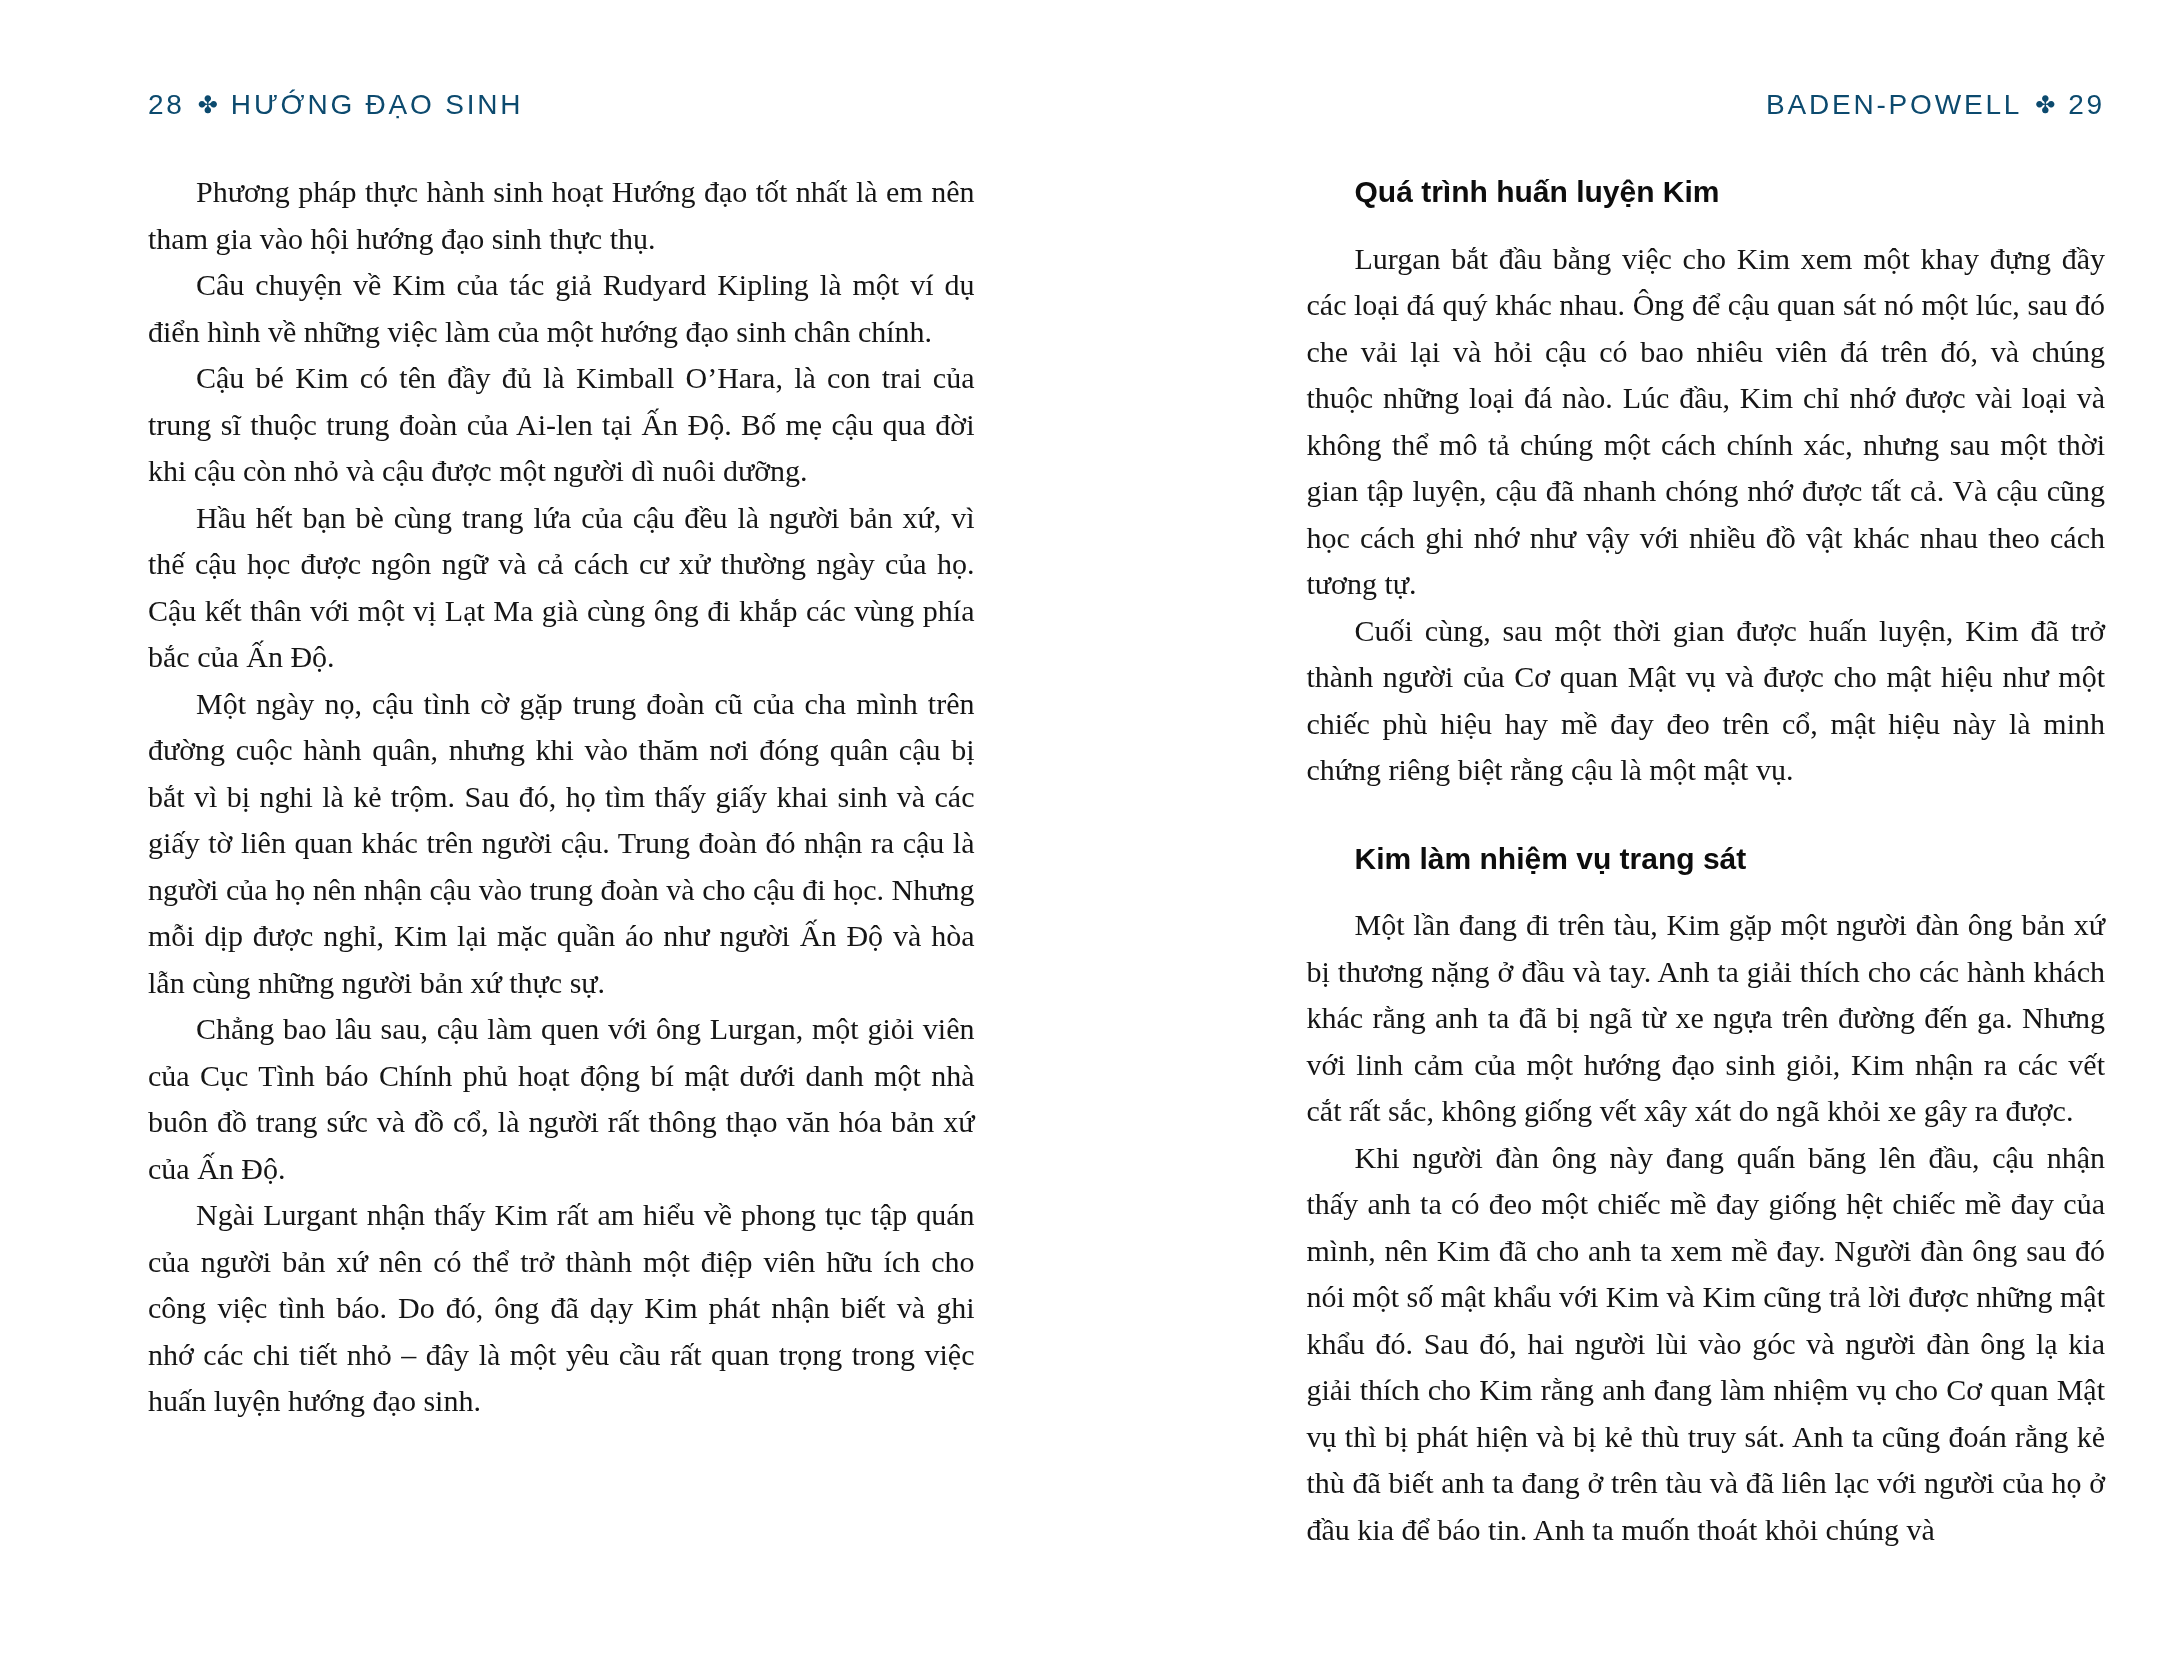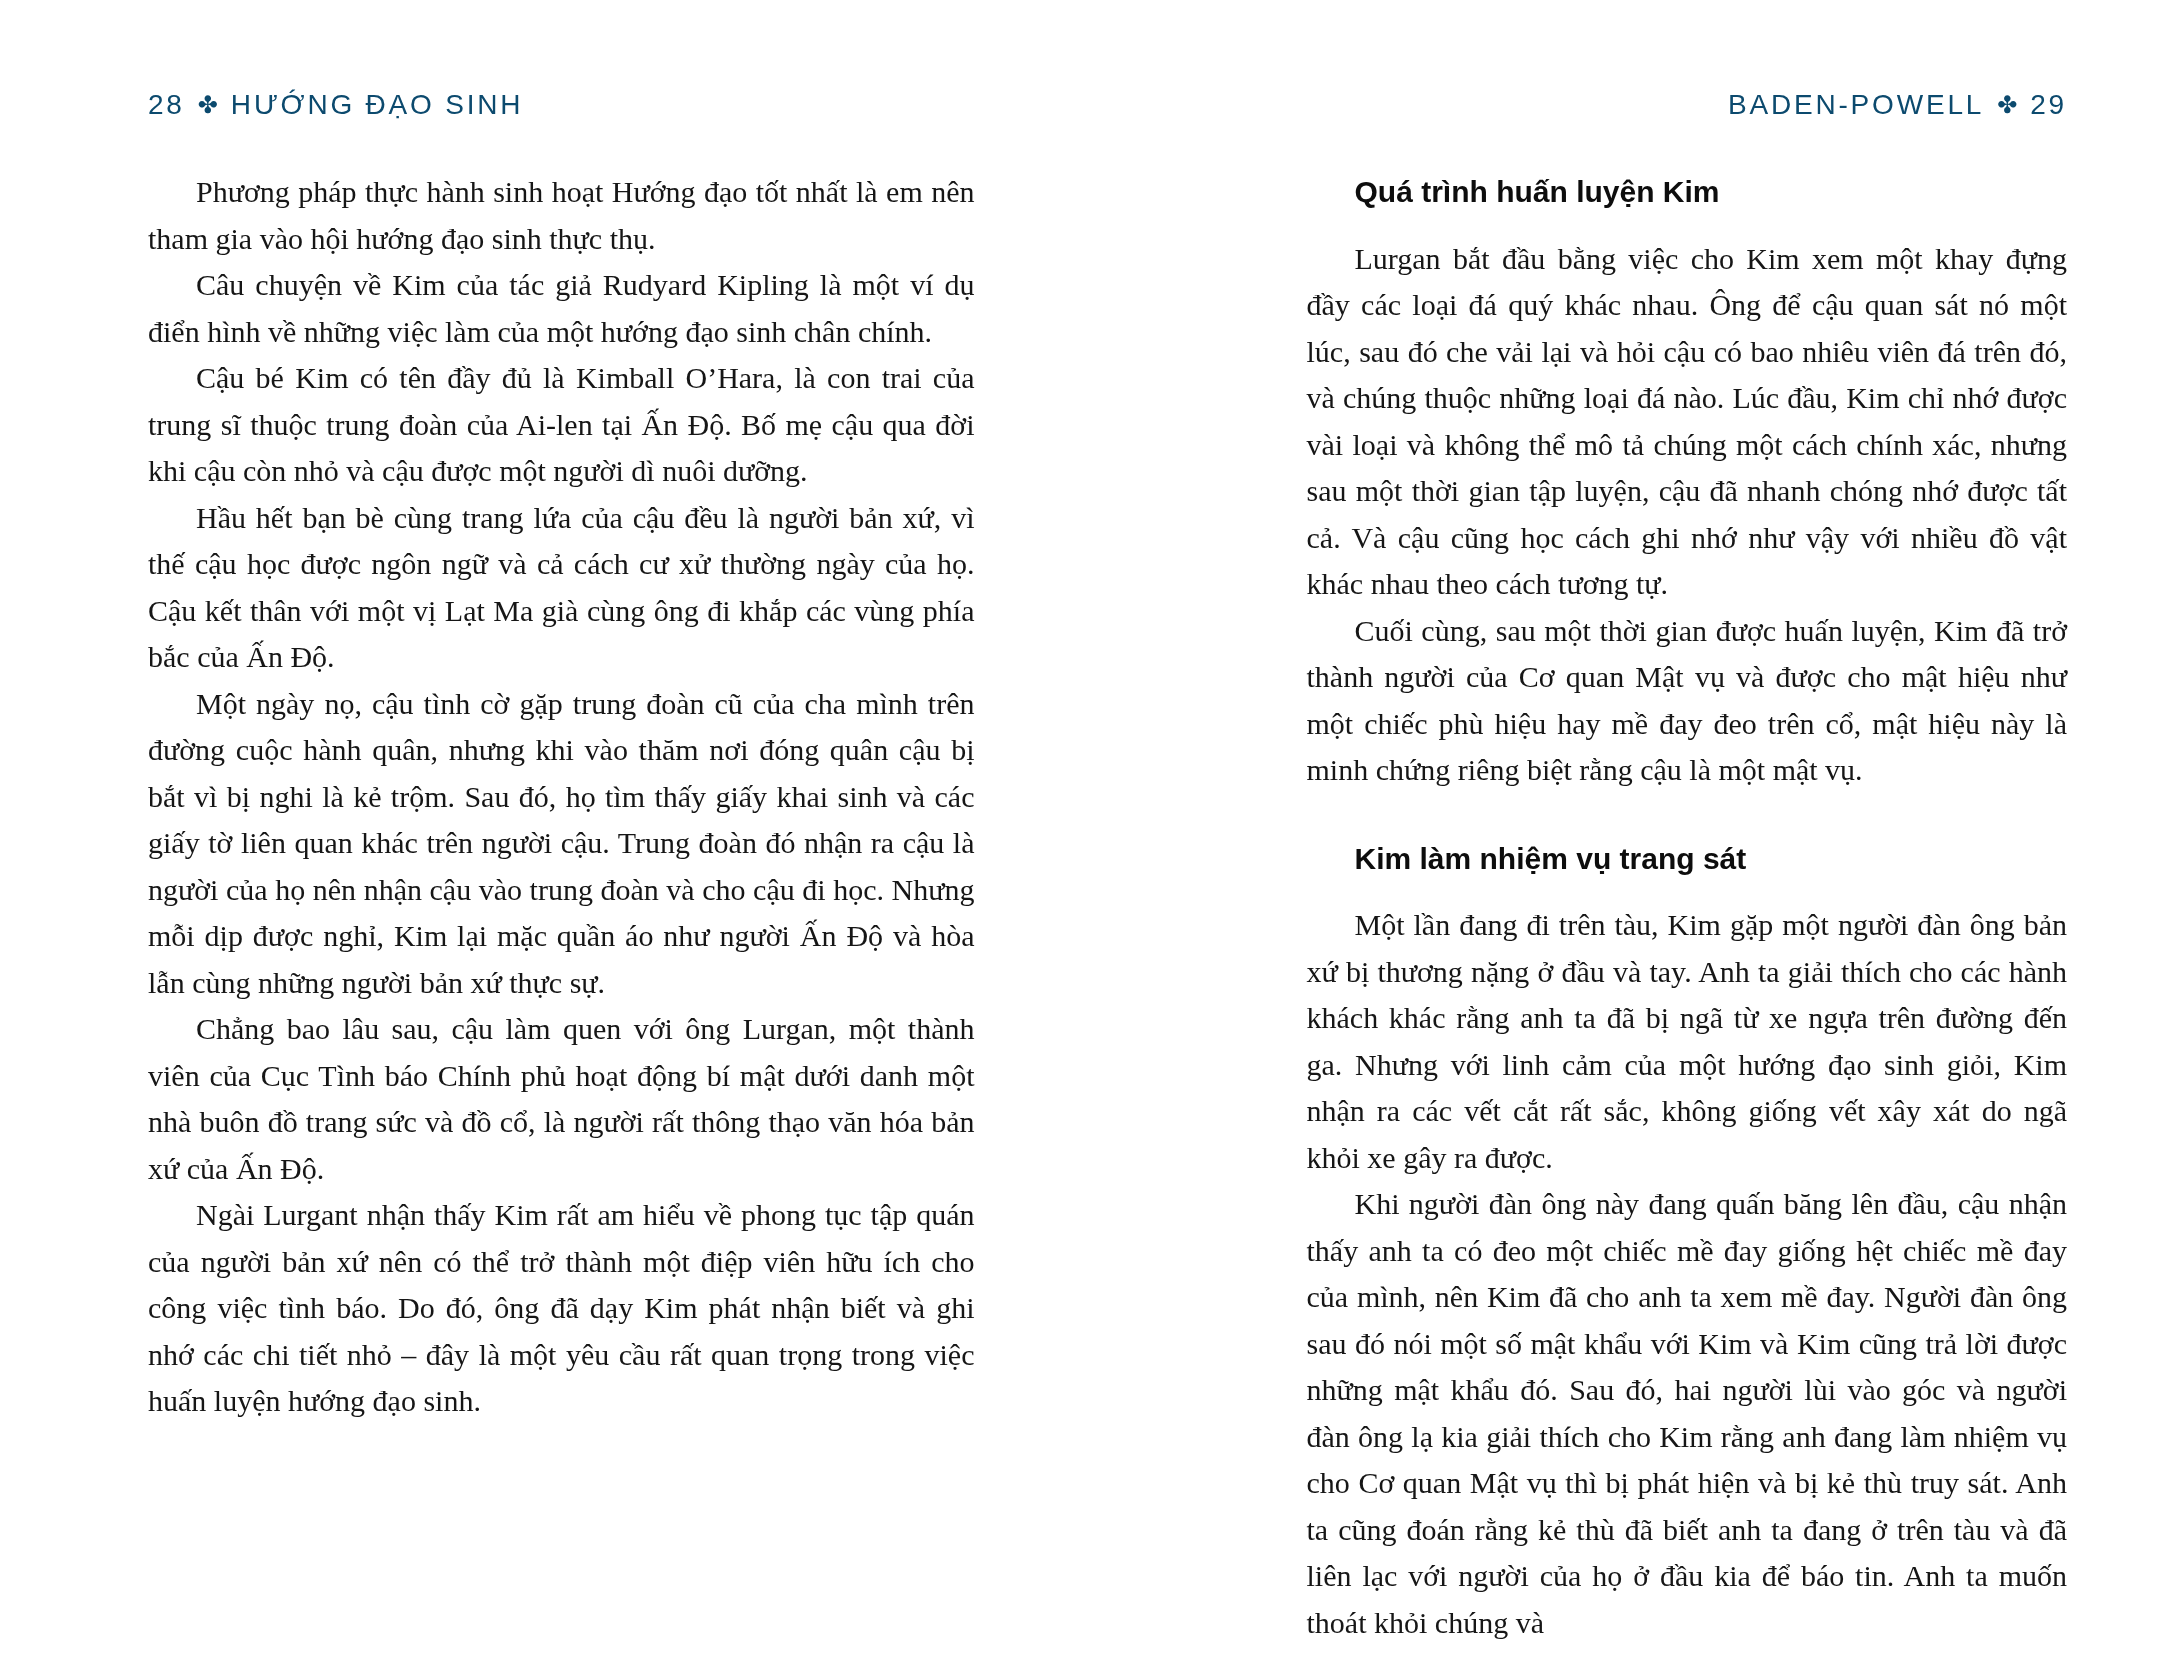--- a/index.html
+++ b/index.html
@@ -17,21 +17,21 @@
     display: flex;
     overflow: hidden;
   }
   .page {
     box-sizing: border-box;
     width: 50%;
     height: 100%;
     padding-top: 89px;
   }
   .page.left  { padding-left: 148px; padding-right: 116px; }
-  .page.right { padding-left: 216px; padding-right: 114px; }
+  .page.right { padding-left: 216px; padding-right: 76px; }
 
   .page-header {
     font-family: "Liberation Sans", sans-serif;
     font-size: 28px;
     letter-spacing: 2.8px;
     color: #0c4a6e;
     margin-bottom: 48px;
     white-space: nowrap;
   }
   .page-header.right-align { text-align: right; }
@@ -71,21 +71,21 @@
   <section class="page left">
     <header class="page-header">
       <span>28</span><span class="orn">✤</span><span>HƯỚNG ĐẠO SINH</span>
     </header>
     <div class="page-body">
         <p class="para">Phương pháp thực hành sinh hoạt Hướng đạo tốt nhất là em nên tham gia vào hội hướng đạo sinh thực thụ.</p>
         <p class="para">Câu chuyện về Kim của tác giả Rudyard Kipling là một ví dụ điển hình về những việc làm của một hướng đạo sinh chân chính.</p>
         <p class="para">Cậu bé Kim có tên đầy đủ là Kimball O’Hara, là con trai của trung sĩ thuộc trung đoàn của Ai-len tại Ấn Độ. Bố mẹ cậu qua đời khi cậu còn nhỏ và cậu được một người dì nuôi dưỡng.</p>
         <p class="para">Hầu hết bạn bè cùng trang lứa của cậu đều là người bản xứ, vì thế cậu học được ngôn ngữ và cả cách cư xử thường ngày của họ. Cậu kết thân với một vị Lạt Ma già cùng ông đi khắp các vùng phía bắc của Ấn Độ.</p>
         <p class="para">Một ngày nọ, cậu tình cờ gặp trung đoàn cũ của cha mình trên đường cuộc hành quân, nhưng khi vào thăm nơi đóng quân cậu bị bắt vì bị nghi là kẻ trộm. Sau đó, họ tìm thấy giấy khai sinh và các giấy tờ liên quan khác trên người cậu. Trung đoàn đó nhận ra cậu là người của họ nên nhận cậu vào trung đoàn và cho cậu đi học. Nhưng mỗi dịp được nghỉ, Kim lại mặc quần áo như người Ấn Độ và hòa lẫn cùng những người bản xứ thực sự.</p>
-        <p class="para">Chẳng bao lâu sau, cậu làm quen với ông Lurgan, một thành viên của Cục Tình báo Chính phủ hoạt động bí mật dưới danh một nhà buôn đồ trang sức và đồ cổ, là người rất thông thạo văn hóa bản xứ của Ấn Độ.</p>
+        <p class="para">Chẳng bao lâu sau, cậu làm quen với ông Lurgan, một giỏi viên của Cục Tình báo Chính phủ hoạt động bí mật dưới danh một nhà buôn đồ trang sức và đồ cổ, là người rất thông thạo văn hóa bản xứ của Ấn Độ.</p>
         <p class="para">Ngài Lurgant nhận thấy Kim rất am hiểu về phong tục tập quán của người bản xứ nên có thể trở thành một điệp viên hữu ích cho công việc tình báo. Do đó, ông đã dạy Kim phát nhận biết và ghi nhớ các chi tiết nhỏ – đây là một yêu cầu rất quan trọng trong việc huấn luyện hướng đạo sinh.</p>
       </div>
   </section>
 
   <section class="page right">
     <header class="page-header right-align">
       <span>BADEN-POWELL</span><span class="orn">✤</span><span>29</span>
     </header>
     <div class="page-body">
         <h2 class="section-heading">Quá trình huấn luyện Kim</h2>

